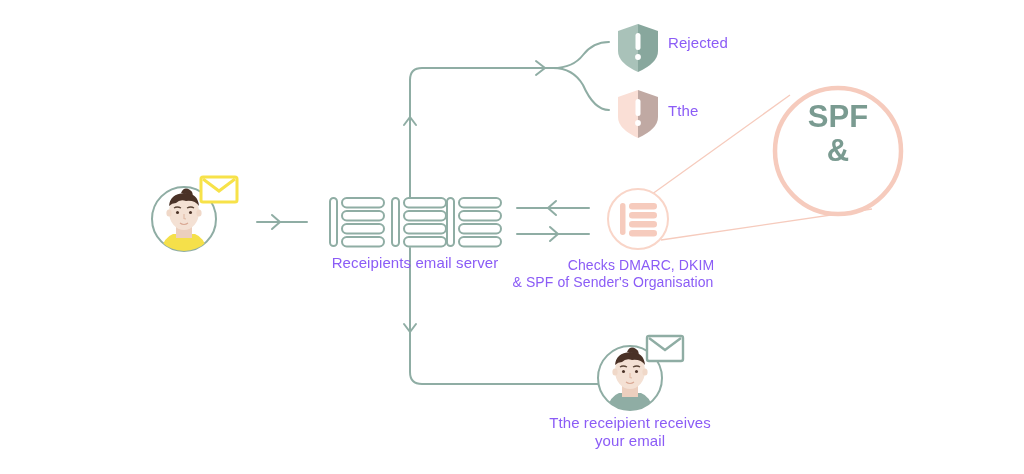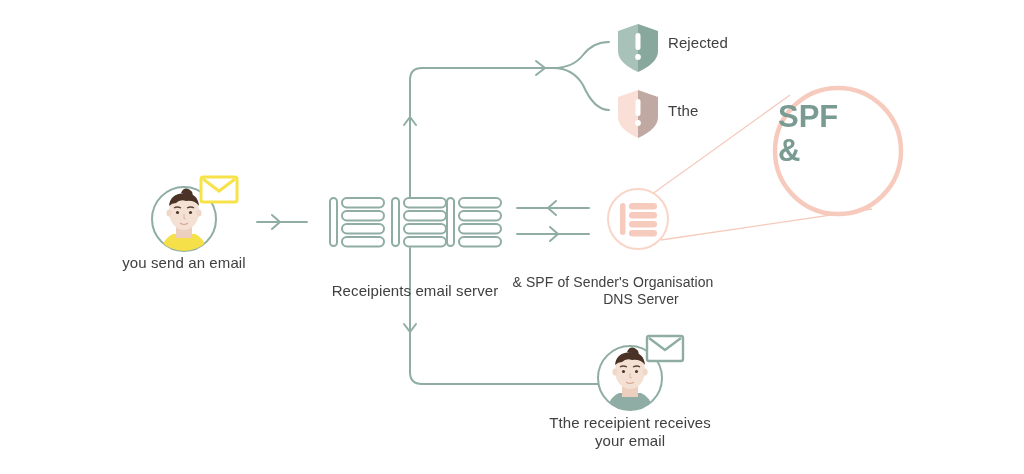--- a/index.html
+++ b/index.html
@@ -19,40 +19,40 @@
   }
   #canvas svg.layer {
     position: absolute;
     left: 0;
     top: 0;
     width: 1024px;
     height: 474px;
   }
   .lbl {
     position: absolute;
-    color: #404040;
+    color: #8b5cf6;
     font-family: "Liberation Sans", sans-serif;
     font-size: 15px;
     line-height: 19px;
     text-align: center;
     white-space: pre;
     letter-spacing: 0.1px;
   }
   .lbl-sm {
     font-size: 14px;
     line-height: 18px;
   }
   .big-text {
     position: absolute;
     color: #7a9b91;
     font-family: "Liberation Sans", sans-serif;
     font-weight: bold;
     font-size: 31px;
     line-height: 36px;
-    text-align: left;
+    text-align: center;
     white-space: pre;
   }
 </style>
 </head>
 <body>
 
 <div id="canvas">
 
   <svg class="layer" viewBox="0 0 1024 474">
     <defs>
@@ -221,26 +221,25 @@
         <path d="M626 382 Q630 385 634 382" stroke="#d9a894" stroke-width="1.2" fill="none"></path>
       </g>
 
       <g>
         <rect x="647" y="336" width="36" height="25" rx="2" fill="#ffffff" stroke="#8fada4" stroke-width="2.4"></rect>
         <path d="M649 338 L665 350 L681 338" fill="none" stroke="#8fada4" stroke-width="2.4"></path>
       </g>
     </g>
   </svg>
 
-  <div class="lbl" style="left:104px; top:253px; width:160px;">you send an email</div>
-
-  <div class="lbl" style="left:320px; top:253px; width:190px;margin-top:28px;">Receipients email server</div>
-
+
+  <div class="lbl" style="left:320px; top:253px; width:190px;">Receipients email server</div>
+
+  <div class="lbl lbl-sm" style="left:531px; top:256px; width:220px;">Checks DMARC, DKIM</div>
   <div class="lbl lbl-sm" style="left:503px; top:273px; width:220px;">&amp; SPF of Sender's Organisation</div>
-  <div class="lbl lbl-sm" style="left:531px; top:290px; width:220px;">DNS Server</div>
 
   <div class="lbl" style="left:668px; top:33px; width:120px; text-align:left;">Rejected</div>
 
   <div class="lbl" style="left:668px; top:101px; width:120px; text-align:left;">Tthe</div>
 
   <div class="lbl" style="left:520px; top:431px; width:220px;">your email</div>
   <div class="lbl" style="left:520px; top:413px; width:220px;">Tthe receipient receives</div>
 
   <div class="big-text" style="left:778px; top:99px; width:120px;">SPF</div>
   <div class="big-text" style="left:778px; top:133px; width:120px;">&amp;</div>

